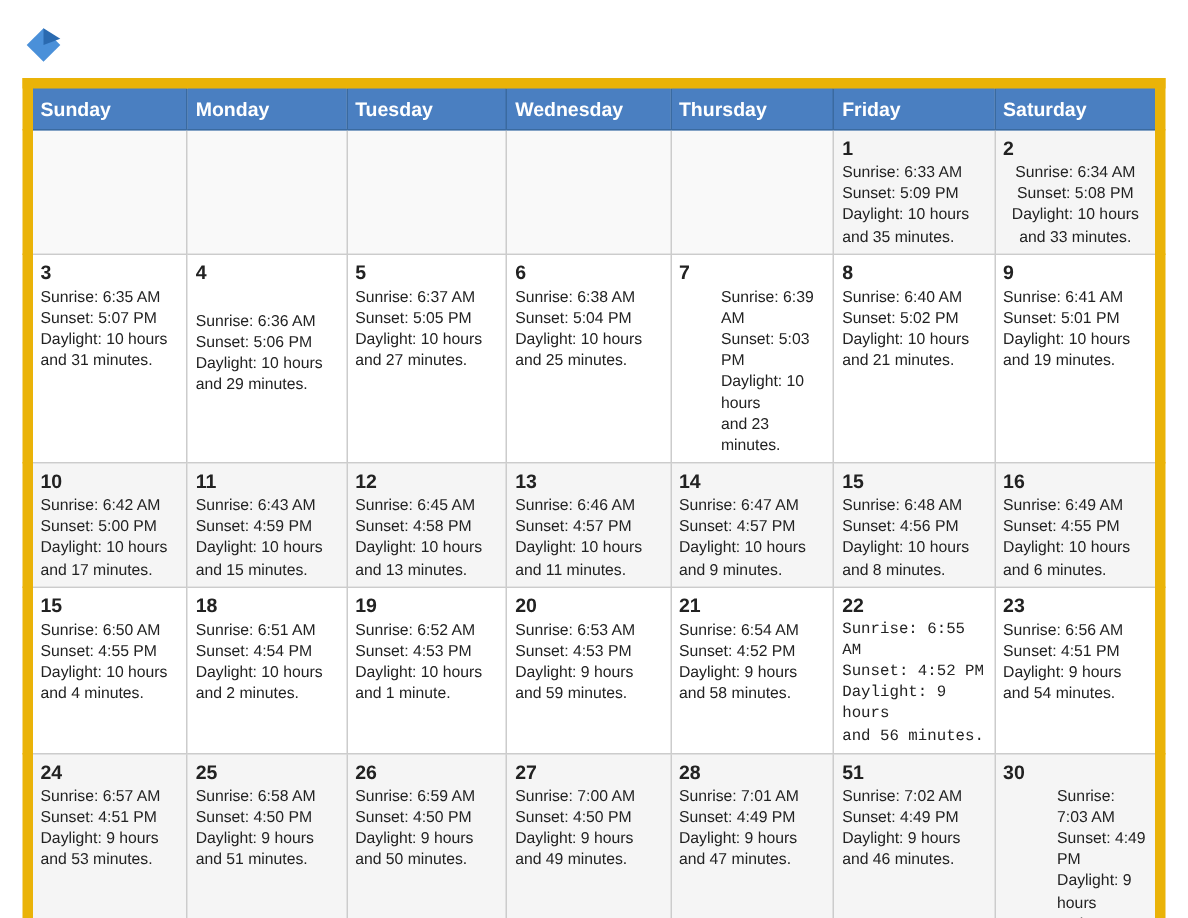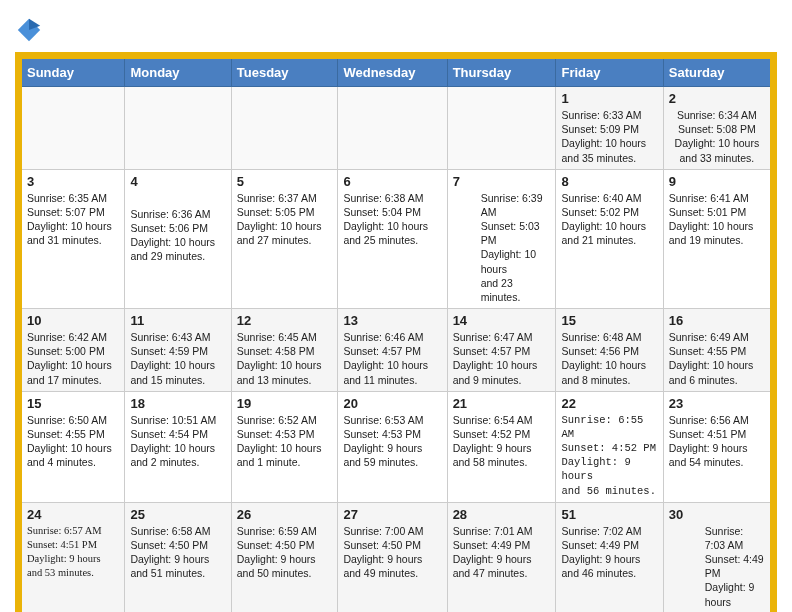--- a/index.html
+++ b/index.html
@@ -259,21 +259,21 @@
         <tr>
           <td>
             <span class="day-num">15</span>
             <div class="day-info" style="white-space: pre-line;">Sunrise: 6:50 AM
 Sunset: 4:55 PM
 Daylight: 10 hours
 and 4 minutes.</div>
           </td>
           <td>
             <span class="day-num">18</span>
-            <div class="day-info" style="white-space: pre-line;">Sunrise: 10:51 AM
+            <div class="day-info" style="white-space: pre-line;">Sunrise: 6:51 AM
 Sunset: 4:54 PM
 Daylight: 10 hours
 and 2 minutes.</div>
           </td>
           <td>
             <span class="day-num">19</span>
             <div class="day-info" style="white-space: pre-line;">Sunrise: 6:52 AM
 Sunset: 4:53 PM
 Daylight: 10 hours
 and 1 minute.</div>
@@ -303,21 +303,21 @@
             <span class="day-num">23</span>
             <div class="day-info" style="white-space: pre-line;">Sunrise: 6:56 AM
 Sunset: 4:51 PM
 Daylight: 9 hours
 and 54 minutes.</div>
           </td>
         </tr>
         <tr>
           <td>
             <span class="day-num">24</span>
-            <div class="day-info" style="white-space: pre-line; font-family: Liberation Serif, serif;">Sunrise: 6:57 AM
+            <div class="day-info" style="white-space: pre-line;">Sunrise: 6:57 AM
 Sunset: 4:51 PM
 Daylight: 9 hours
 and 53 minutes.</div>
           </td>
           <td>
             <span class="day-num">25</span>
             <div class="day-info" style="white-space: pre-line;">Sunrise: 6:58 AM
 Sunset: 4:50 PM
 Daylight: 9 hours
 and 51 minutes.</div>

